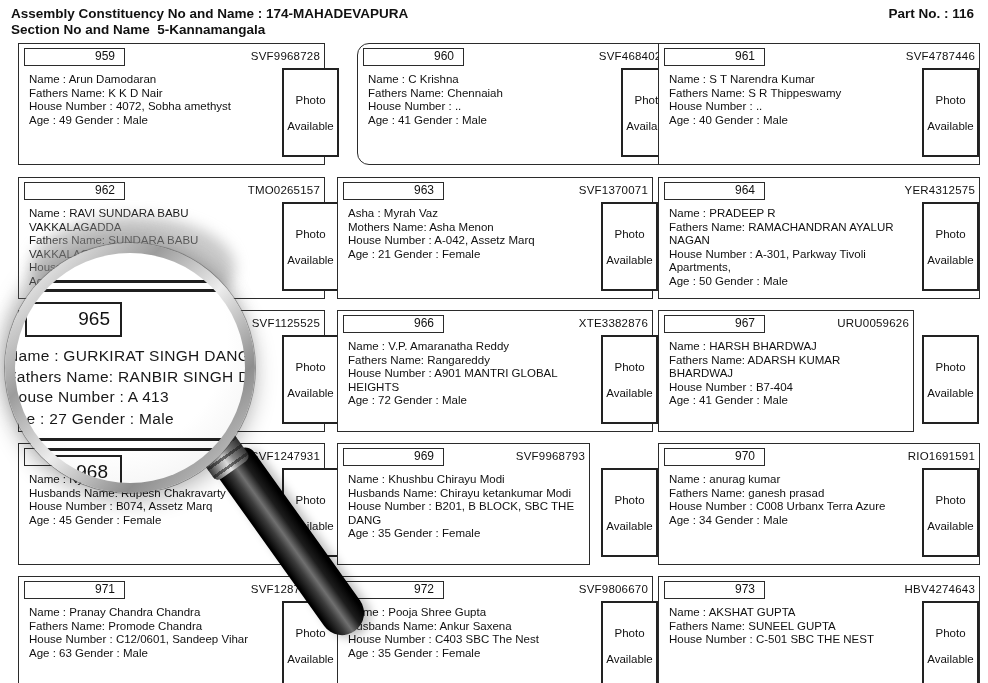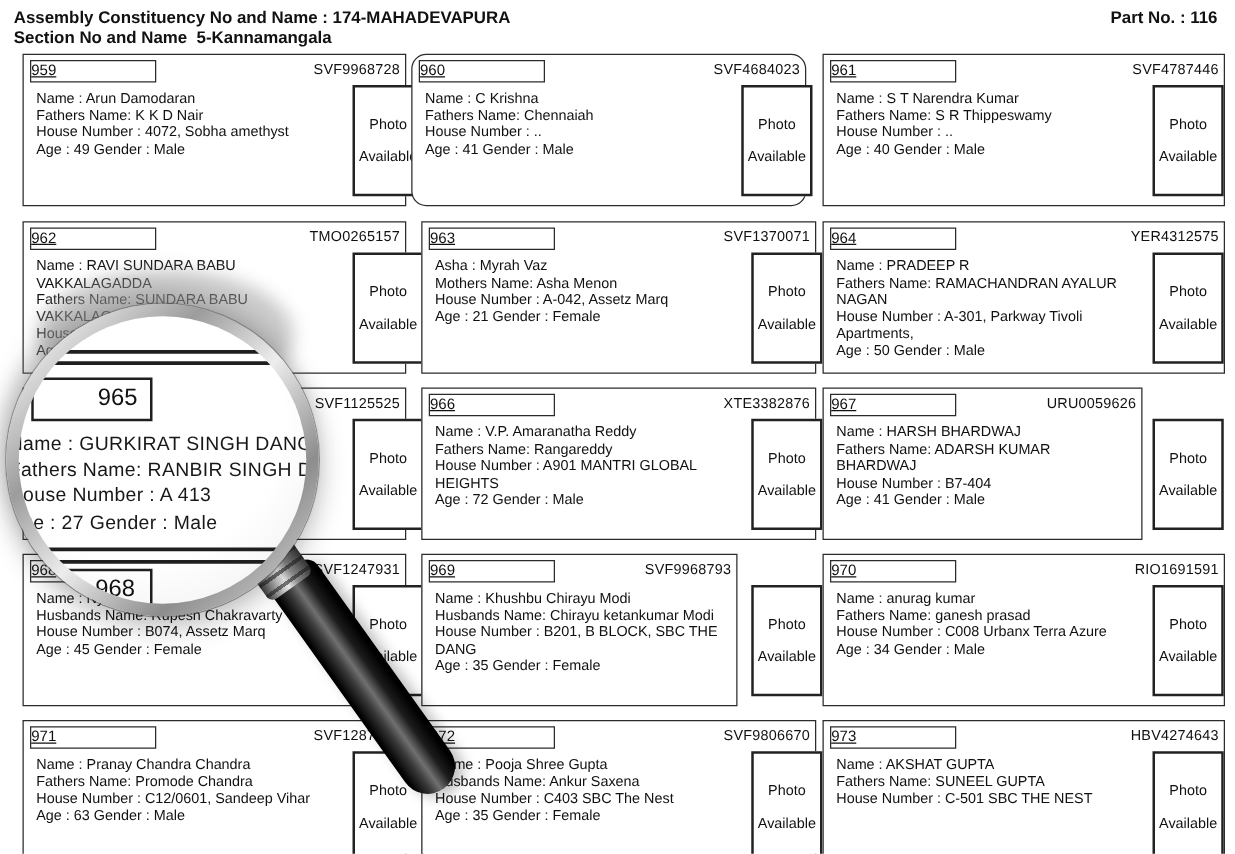--- a/index.html
+++ b/index.html
@@ -6,21 +6,21 @@
   body{width:988px;height:683px;overflow:hidden;position:relative;
        font-family:"Liberation Sans","DejaVu Sans",sans-serif;color:#151515;}
   .page{position:absolute;inset:0;background:#fff;}
   
   .hline{position:absolute;left:11px;font-weight:bold;font-size:13.5px;white-space:pre;color:#111;}
   .h1{top:6px;} .h2{top:22px;}
   .partno{position:absolute;right:14px;top:6px;font-weight:bold;font-size:13.5px;color:#111;}
   
   .card{position:absolute;height:122px;border:1.5px solid #2b2b2b;background:#fff;box-sizing:border-box;}
   .serial{position:absolute;left:5px;top:4px;width:101px;height:18px;border:1.5px solid #2b2b2b;
-          box-sizing:border-box;font-size:12px;line-height:15px;padding-right:9px;color:#111;text-decoration:underline;}
+          box-sizing:border-box;font-size:12px;line-height:15px;text-align:right;padding-right:9px;color:#111;}
   .epic{position:absolute;right:4px;top:6px;font-size:11.5px;letter-spacing:.2px;color:#111;}
   .photo{position:absolute;left:234px;top:24px;width:57px;height:89px;border:2px solid #222;
          box-sizing:border-box;display:flex;flex-direction:column;align-items:center;justify-content:center;
          gap:14px;font-size:11.5px;color:#111;background:#fff;margin-left:29px;}
   .lines{position:absolute;left:10px;top:29px;font-size:11.5px;line-height:13.5px;color:#111;}
   .ln{white-space:nowrap;}
   
   .mag-shadow{position:absolute;left:30px;top:216px;width:205px;height:104px;border-radius:50%;
               background:rgba(150,150,150,.5);filter:blur(7px);}
   .mag-handle{position:absolute;left:208px;top:456px;width:44px;height:215px;
@@ -62,21 +62,21 @@
       <span>Photo</span>
       <span>Available</span>
     </div>
     <div class="lines">
       <div class="ln">Name : Arun Damodaran</div>
       <div class="ln">Fathers Name: K K D Nair</div>
       <div class="ln">House Number : 4072, Sobha amethyst</div>
       <div class="ln">Age : 49 Gender : Male</div>
     </div>
   </div>
-  <div class="card" style="left:329px;top:43px;width:316px;border-radius:12px;">
+  <div class="card" style="left:357px;top:43px;width:316px;border-radius:12px;">
     <div class="serial">960</div>
     <div class="epic">SVF4684023</div>
     <div class="photo">
       <span>Photo</span>
       <span>Available</span>
     </div>
     <div class="lines">
       <div class="ln">Name : C Krishna</div>
       <div class="ln">Fathers Name: Chennaiah</div>
       <div class="ln">House Number : ..</div>

